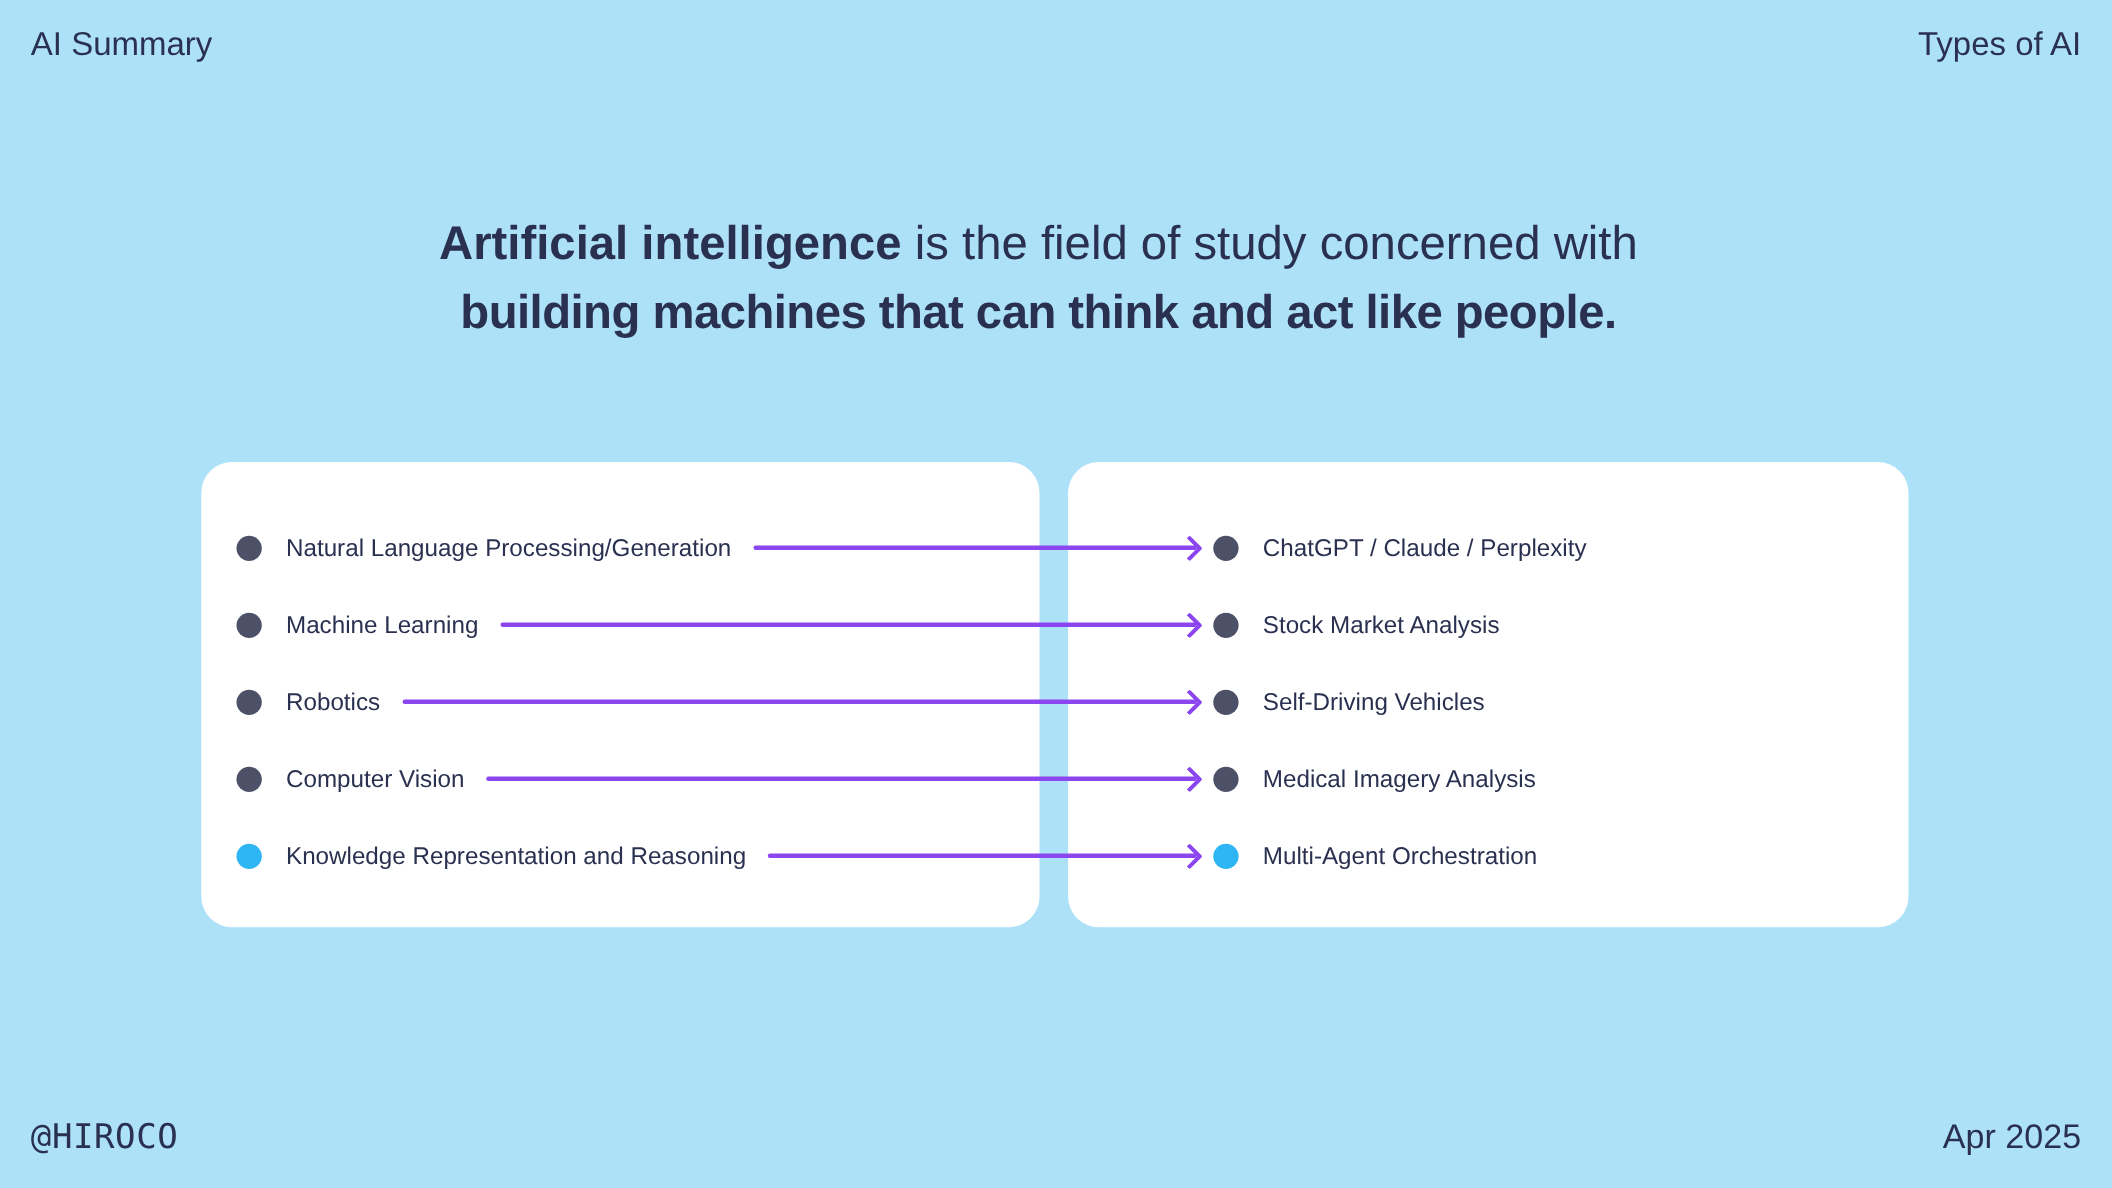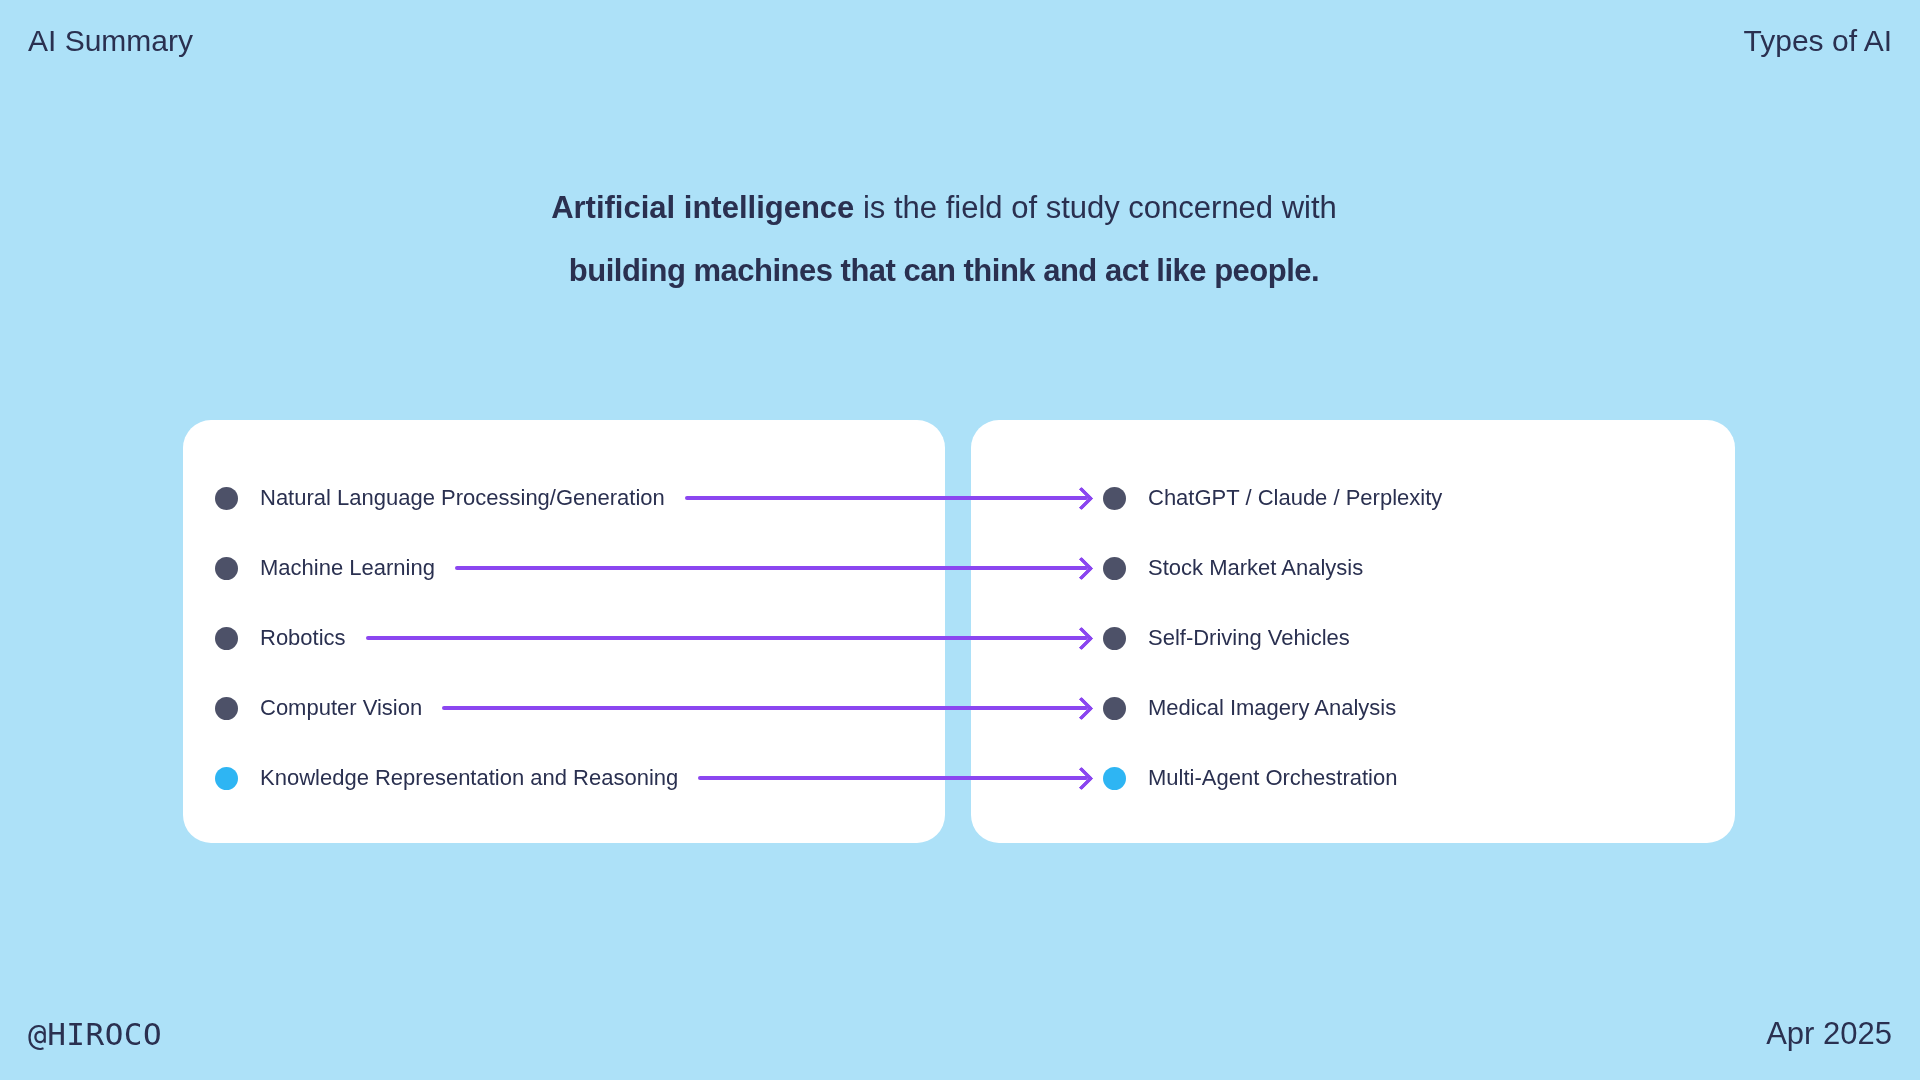--- a/index.html
+++ b/index.html
@@ -8,22 +8,22 @@
     background:var(--bg,#ade1f8);
     font-family:"Liberation Sans",sans-serif;
     color:var(--text,#2a3050);
     position:relative;overflow:hidden;
   }
   .corner-label{position:absolute;top:24px;font-size:30px;color:var(--text);text-align:center;}
   .corner-label.left{left:28px;}
   .corner-label.right{right:28px;text-align:left;}
 
   .heading{
-    position:absolute;top:176px;left:0;width:1888px;
-    text-align:center;font-size:31px;line-height:63px;color:var(--text);
+    position:absolute;top:190px;left:0;width:1888px;
+    text-align:center;font-size:43px;line-height:63px;color:var(--text);
   }
   .heading .lead-bold{font-weight:700;}
   .heading .line2{font-weight:700;letter-spacing:-0.5px;}
 
   .card{
     position:absolute;top:420px;height:423px;
     background:var(--card,#ffffff);border-radius:28px;
   }
   .card.left{left:183px;width:762px;}
   .card.right{left:971px;width:764px;}

